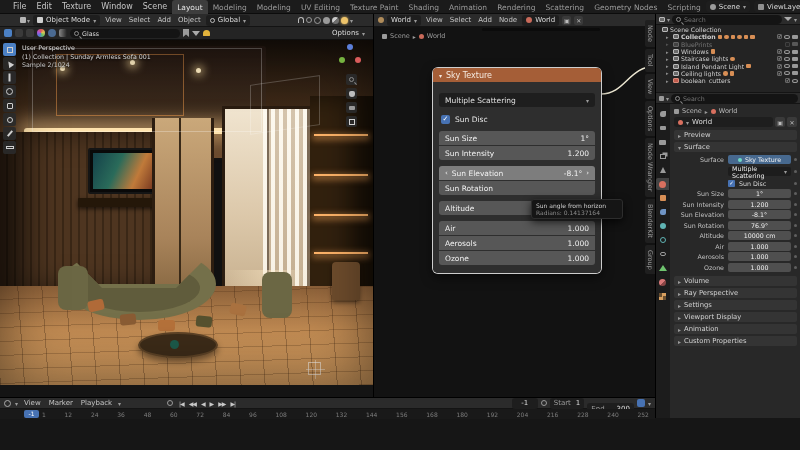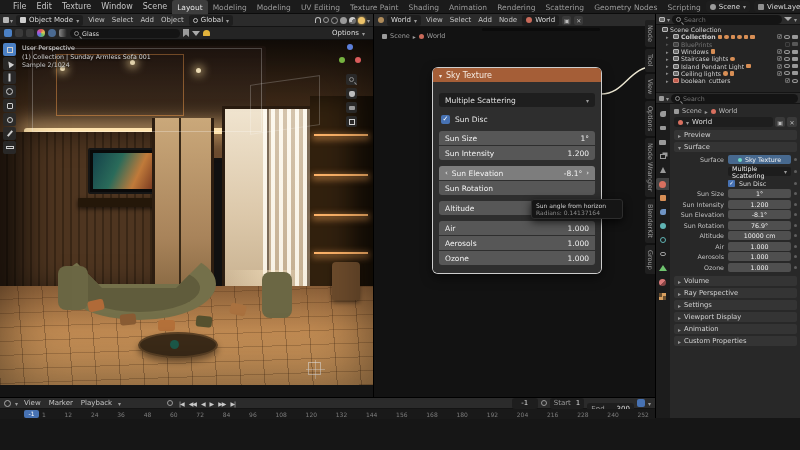--- a/index.html
+++ b/index.html
@@ -84,21 +84,21 @@
         <span class="chev">▾</span>
       </div>
       <div class="ddbox">
         <span class="mini" style="background:#8f8f8f;"></span>
         <span>ViewLayer</span>
 
       </div>
     </div>
   </div>
 
-  <div class="abs flex hdr" style="left:0;top:14px;width:373px;height:13px;gap:3px;padding:0 3px;">
+  <div class="abs flex hdr" style="left:0;top:14px;width:373px;height:13px;gap:3px;padding:0 20px;">
     <div class="flex" style="gap:1px;">
       <span class="mini" style="background:#b5b5b5;"></span>
       <span class="chev">▾</span>
     </div>
     <div class="ddbox">
       <span class="mini" style="background:#cfcfcf;"></span>
       <span>Object Mode</span>
       <span class="chev">▾</span>
     </div>
     <span class="menu" style="font-size:7px;padding:0 2px;">View</span>

